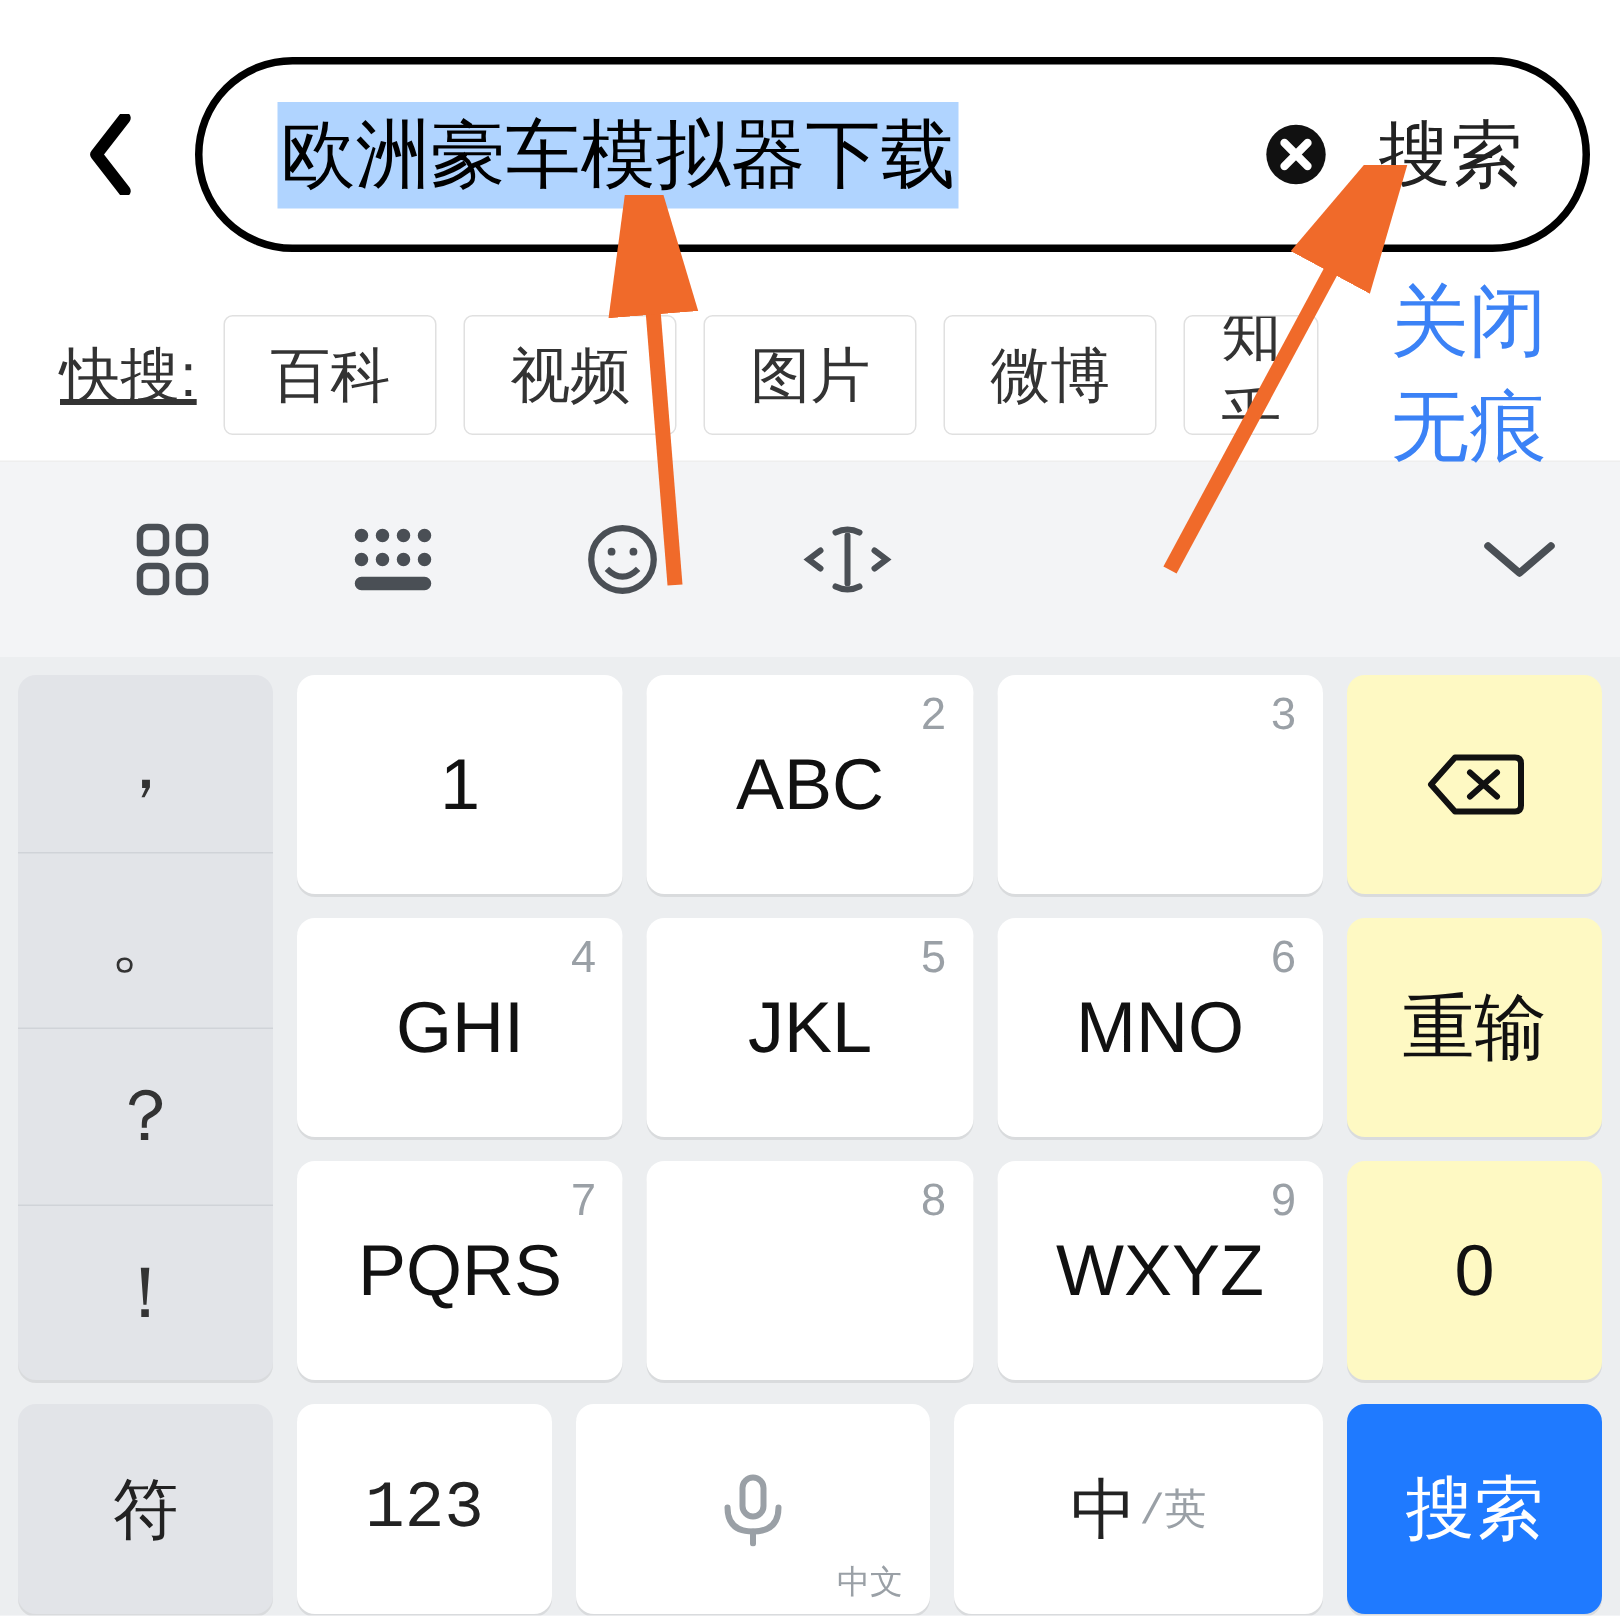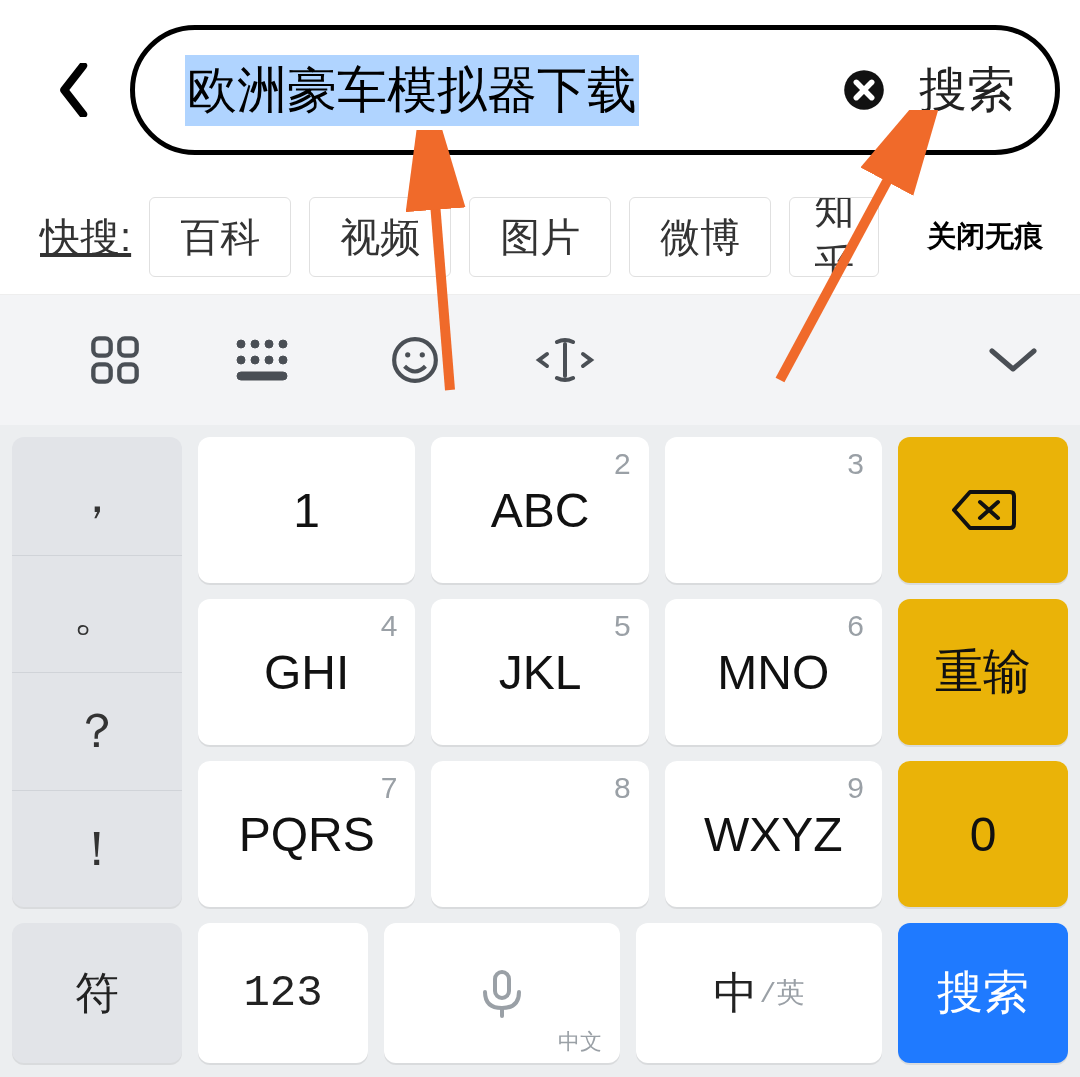--- a/index.html
+++ b/index.html
@@ -1,45 +1,45 @@
 <!DOCTYPE html>
 <html><head>
 <meta charset="utf-8">
 <style>
   * { box-sizing: border-box; margin: 0; padding: 0; }
   html, body { width: 1080px; height: 1077px; font-family: -apple-system, "Helvetica Neue", Arial, "PingFang SC", "Microsoft YaHei", sans-serif; background: #ffffff; overflow: hidden; }
 
   
-  .top-row { display: flex; align-items: center; height: 180px; padding: 0 20px 0 40px; }
+  .top-row { display: flex; align-items: center; height: 180px; padding: 0 20px 0 40px; margin-top: 13px; }
   .back-btn { width: 70px; height: 70px; display: flex; align-items: center; justify-content: center; }
   .search-box { flex: 1; margin-left: 20px; height: 130px; border: 5px solid #000; border-radius: 65px; display: flex; align-items: center; padding: 0 40px 0 50px; }
   .search-text { font-size: 50px; color: #000; background: #b0d4ff; padding: 2px 2px; }
   .spacer { flex: 1; }
   .clear-btn { width: 50px; height: 50px; display:flex; align-items:center; justify-content:center; margin-right: 30px; }
   .search-label { font-size: 48px; color: #222; }
 
   
   .quick-row { display: flex; align-items: center; height: 115px; padding: 0 0 0 40px; font-size: 40px; color: #333; border-bottom: 1px solid #eee; }
   .quick-label { margin-right: 18px; text-decoration: underline; }
   .quick-btn { height: 80px; padding: 0 30px; margin-right: 18px; border: 1px solid #e0e0e0; border-radius: 6px; display:flex; align-items:center; justify-content:center; font-size: 40px; color:#333; background:#fff; }
-  .quick-close { flex: 1; height: 80px; display:flex; align-items:center; padding-left: 30px; font-size: 29px; font-weight: 700; color:#000000; }
+  .quick-close { flex: 1; height: 80px; display:flex; align-items:center; padding-left: 30px; font-size: 52px; font-weight: 400; color:#3b82f6; }
 
   
   .kbd-strip { background: #f3f4f6; height: 130px; display:flex; align-items:center; padding: 0 40px; }
   .strip-spacer { flex:1; }
   .strip-icon { width: 150px; display:flex; align-items:center; justify-content:center; }
   .strip-icon.right { width: 120px; justify-content:flex-end; }
   .strip-icon svg { stroke:#4a4f55; }
 
   
   .kbd-area { background:#eceef0; padding: 12px; height: calc(1077px - 180px - 115px - 130px); }
   .kbd-rows { display:grid; grid-template-columns: 170px 1fr 1fr 1fr 170px; grid-template-rows: repeat(3, 1fr); gap: 16px; height: 470px; }
   .key { background:#ffffff; border-radius: 12px; box-shadow: 0 2px 0 rgba(0,0,0,0.08); display:flex; flex-direction:column; align-items:center; justify-content:center; position:relative; font-size: 48px; color:#111; }
   .key .digit { position:absolute; top:10px; right:18px; font-size: 30px; color:#9aa0a6; }
-  .key.gray { background:#eab308; }
+  .key.gray { background:#fef9c3; }
   .punct-col { grid-row: 1 / span 3; display:grid; grid-template-rows: repeat(4,1fr); gap:0; background:#e2e4e8; border-radius:12px; box-shadow:0 2px 0 rgba(0,0,0,0.08); }
   .punct { display:flex; align-items:center; justify-content:center; font-size:48px; color:#333; }
   .punct + .punct { border-top: 1px solid #d0d3d8; }
 
   
   .kbd-bottom { display:grid; grid-template-columns: 170px 170px 1fr 246px 170px; gap:16px; height: 140px; margin-top:16px; }
   .bkey { background:#e2e4e8; border-radius:12px; box-shadow:0 2px 0 rgba(0,0,0,0.08); display:flex; align-items:center; justify-content:center; font-size:44px; color:#222; position:relative; }
   .bkey.white { background:#fff;font-family:Liberation Mono, monospace; }
   .bkey.blue { background:#1f7aff; color:#fff; font-size:46px; }
   .space-key { display:flex; flex-direction:column; align-items:center; justify-content:center; }

